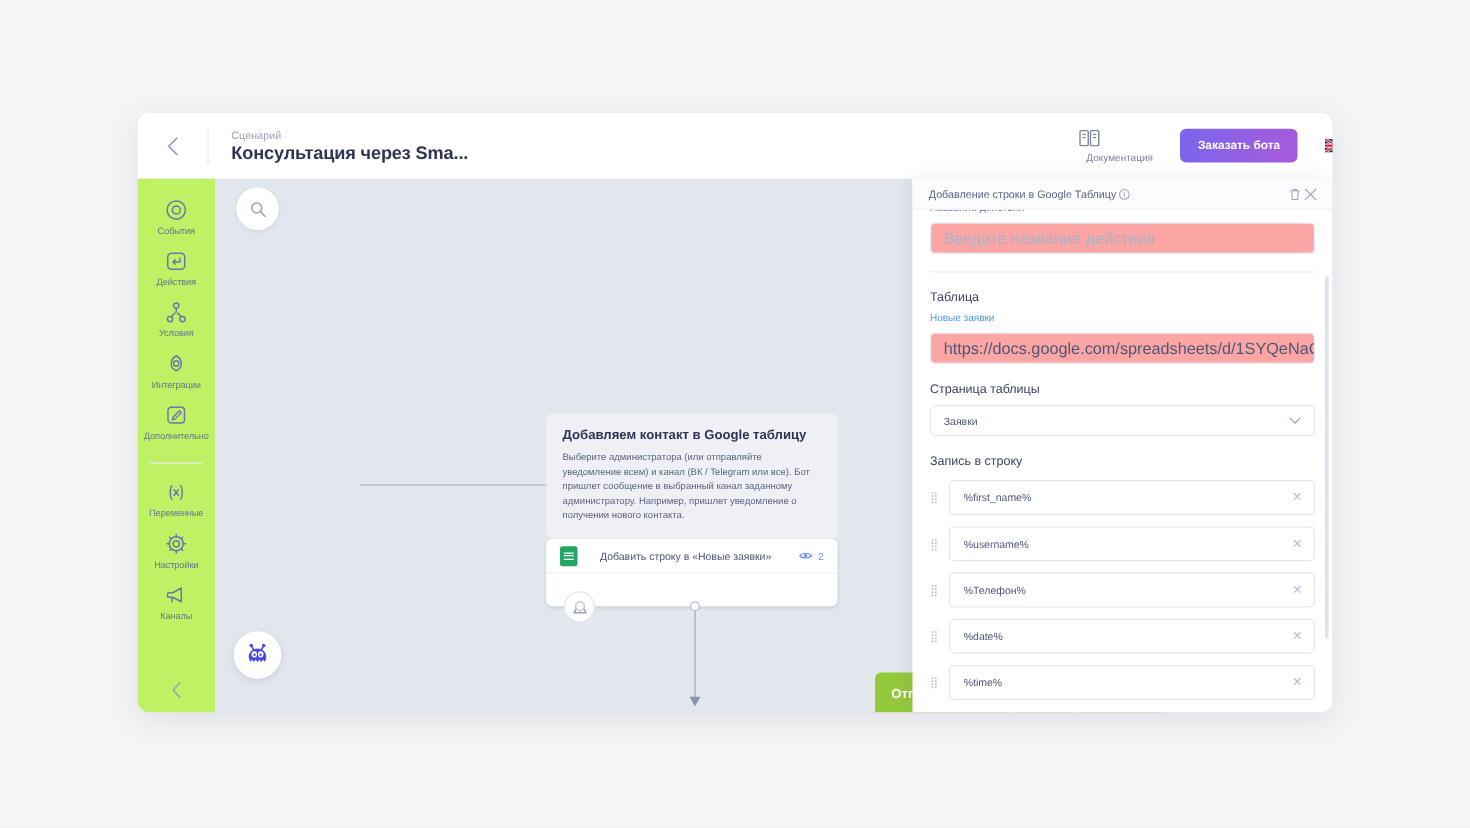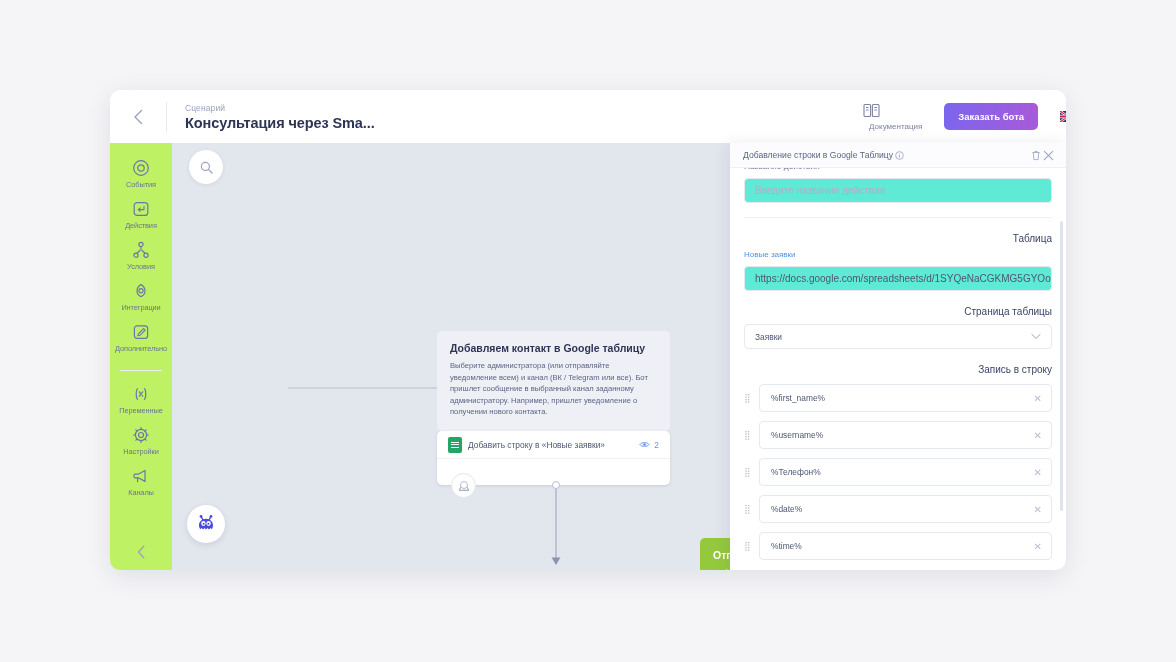--- a/index.html
+++ b/index.html
@@ -119,21 +119,21 @@
   .card-green-title { font-size: 10.5px; font-weight: bold; color: #fff; margin-bottom: 6px; white-space: nowrap; }
   .card-green-body { font-size: 7.6px; line-height: 1.52; color: #fff; }
 
   
   .node {
     position: absolute;
     background: #fff; border-radius: 5px;
     box-shadow: 0 1px 3px rgba(40,50,90,.12);
   }
   .node-row {
-    display: flex; align-items: center; gap: 6px;
+    display: flex; align-items: center; gap: 18px;
     padding: 0 11px; height: 27px;
   }
   .node-label {
     flex: 1; font-size: 8.4px; color: #4a5madd; color: #4e5775;
     white-space: nowrap; overflow: hidden; text-overflow: ellipsis;
   }
   .node-views { display: flex; align-items: center; gap: 4px; color: #6b92e8; font-size: 8.4px; }
   .gsheet-ico {
     width: 14px; height: 16px; border-radius: 2px;
     background: #23a566; position: relative; flex: none;
@@ -179,28 +179,28 @@
     width: 336px; height: 402px;
     padding: 0 14px; overflow: hidden;
   }
   .clip-label {
     font-size: 8.4px; color: #6b7493;
     margin-top: -7px; height: 10px; overflow: hidden;
   }
   .inp {
     width: 100%; height: 25px;
     border: 1px solid #e4e8f0; border-radius: 4px;
-    background: #5eead4;
+    background: #fca5a5;
     font-family: "Liberation Sans", sans-serif;
-    font-size: 10px; color: #4e5775;
+    font-size: 13px; color: #4e5775;
     padding: 0 10px; outline: none; margin-top: 7px;
   }
   .inp::placeholder { color: #aab2c5; }
   .hr { height: 1px; background: #eef0f5; margin: 14px 0 0; }
-  .sect-title { font-size: 10px; color: #3b4465; margin-top: 15px; text-align: right; }
+  .sect-title { font-size: 10px; color: #3b4465; margin-top: 15px; }
   .sub-link { font-size: 8px; color: #4f94e8; margin-top: 6px; cursor: pointer; }
   .select {
     width: 100%; height: 25px;
     border: 1px solid #e4e8f0; border-radius: 4px;
     display: flex; align-items: center; padding: 0 10px;
     font-size: 8.4px; color: #4e5775; margin-top: 7px;
     cursor: pointer; justify-content: space-between;
   }
   .cell-row { display: flex; align-items: center; gap: 7px; margin-top: 9px; }
   .grip { color: #b6bed0; font-size: 9px; cursor: grab; letter-spacing: -2px; flex: none; width: 8px; }

